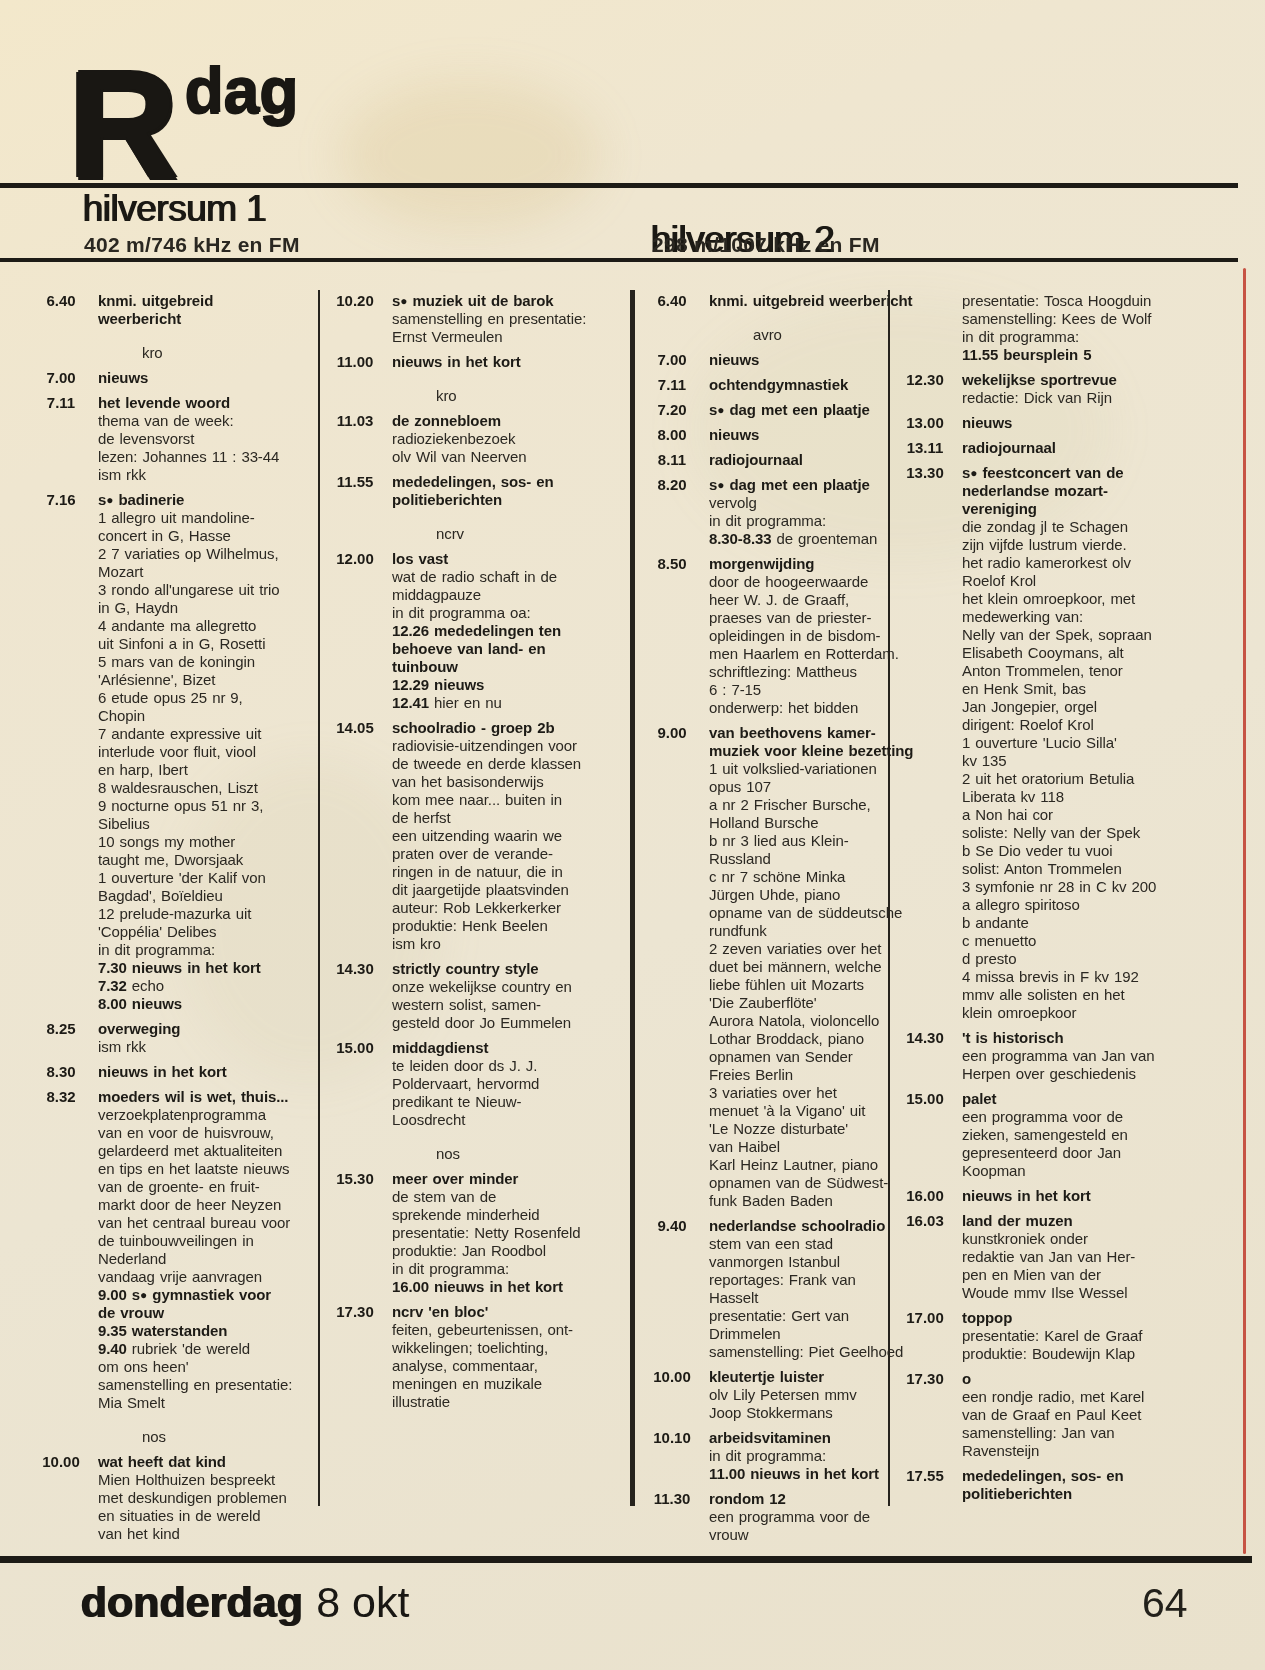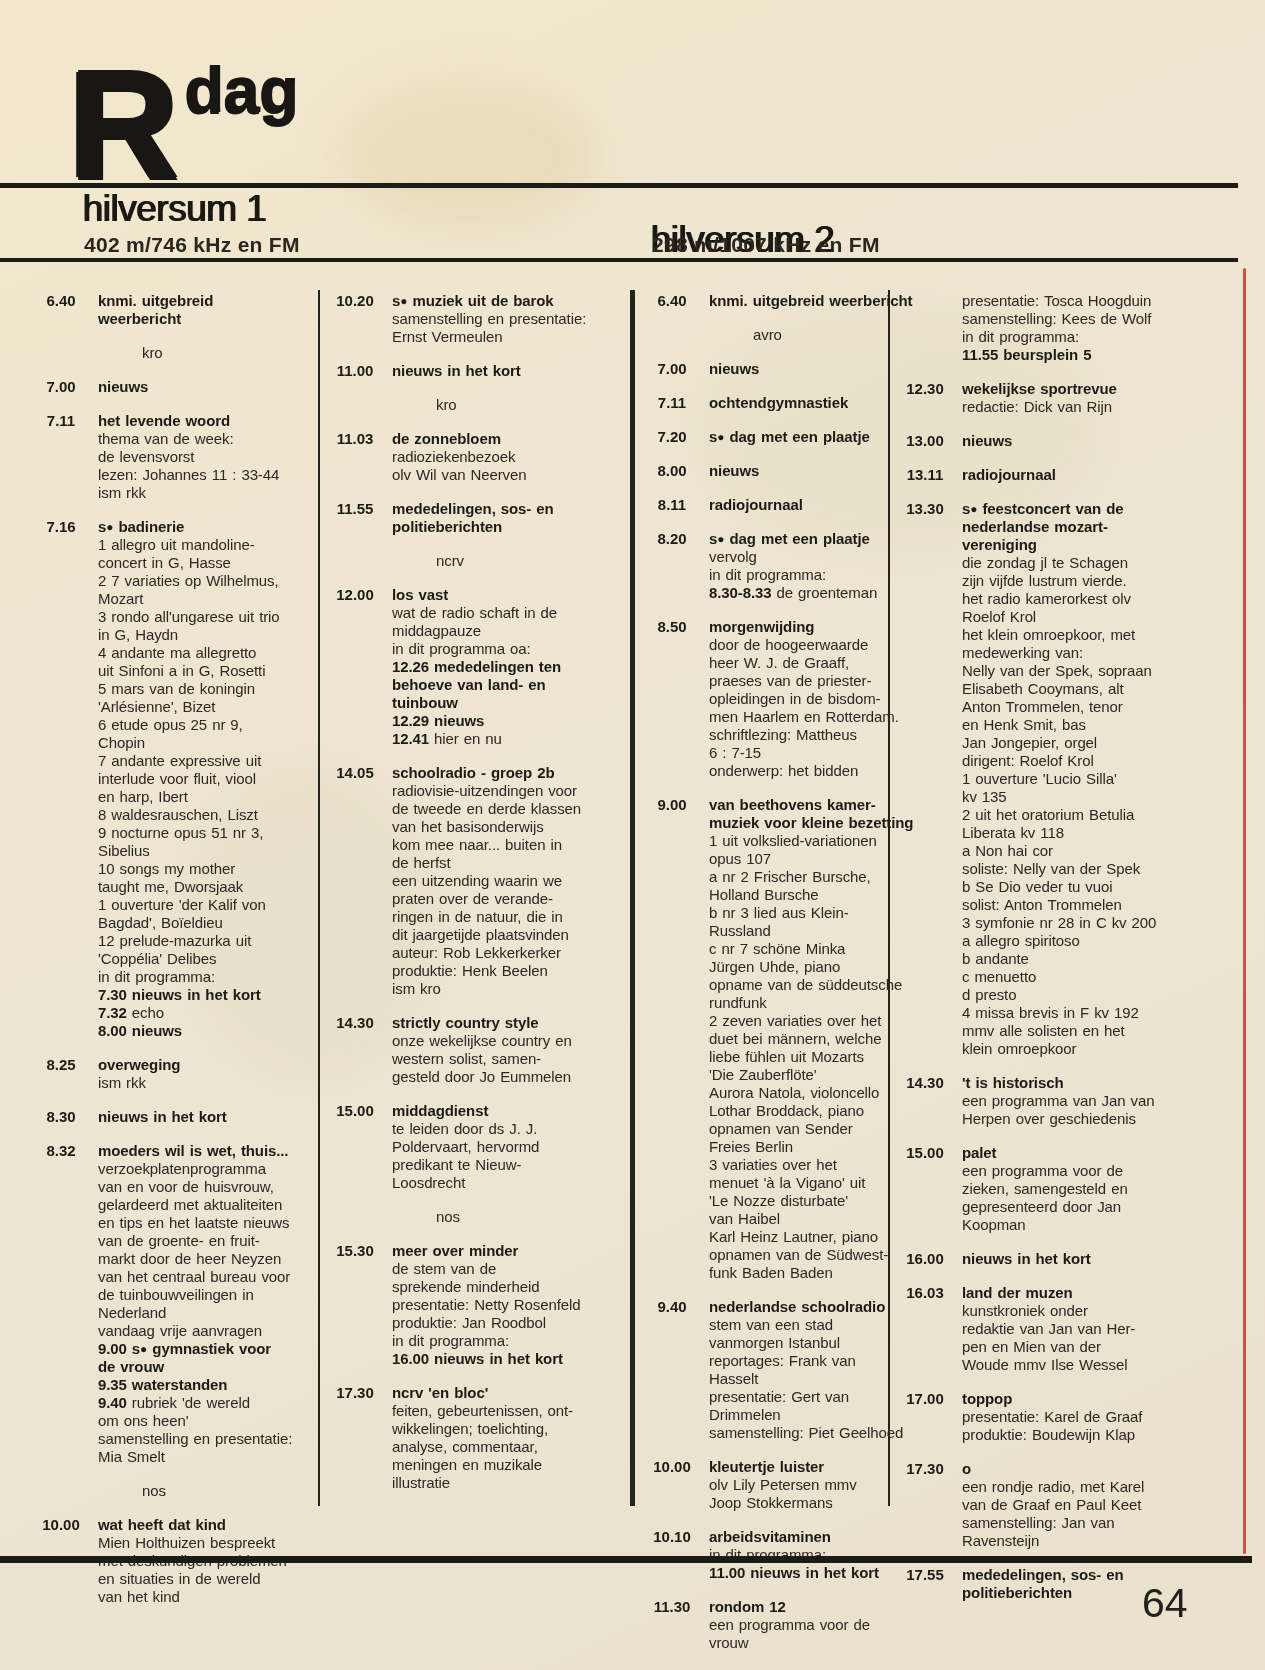--- a/index.html
+++ b/index.html
@@ -35,21 +35,21 @@
   #vd1{left:318px;width:2px;}
   #vd2{left:630px;width:5px;}
   #vd3{left:888px;width:2px;}
 
   .col{position:absolute;top:292px;}
   #colA{left:36px;width:272px;}
   #colB{left:330px;width:290px;}
   #colC{left:647px;width:236px;}
   #colD{left:900px;width:332px;}
 
-  .entry{display:flex;margin-top:16px;}
+  .entry{display:flex;margin-top:7px;}
   .entry:first-child{margin-top:0;}
   .bc-row{margin-top:16px;gap:44px;}
   .time{flex:0 0 50px;text-align:center;font-weight:700;margin-right:12px;
     font-size:15px;line-height:18px;color:#1d1b16;}
   .txt{flex:1;min-width:0;font-size:15px;line-height:18px;letter-spacing:-0.1px;word-spacing:1px;}
   .tl{font-weight:700;white-space:nowrap;color:#1d1b16;}
   .bl{white-space:nowrap;color:#2b2822;}
   .bl b{font-weight:700;color:#1d1b16;}
   .bc{color:#2b2822;}
   .sdot{font-size:.8em;vertical-align:1px;}
@@ -585,14 +585,17 @@
           <div class="tl">mededelingen, sos- en</div>
           <div class="tl">politieberichten</div>
         </div>
       </div>
     </div>
 
   <div class="red-edge"></div>
 
   <div class="rule" id="rule3"></div>
 
+  <div class="footer-day">
+    <span class="d">donderdag</span><span class="k">8 okt</span>
+  </div>
   <div class="page-num">64</div>
 </div>
 
 </body></html>

